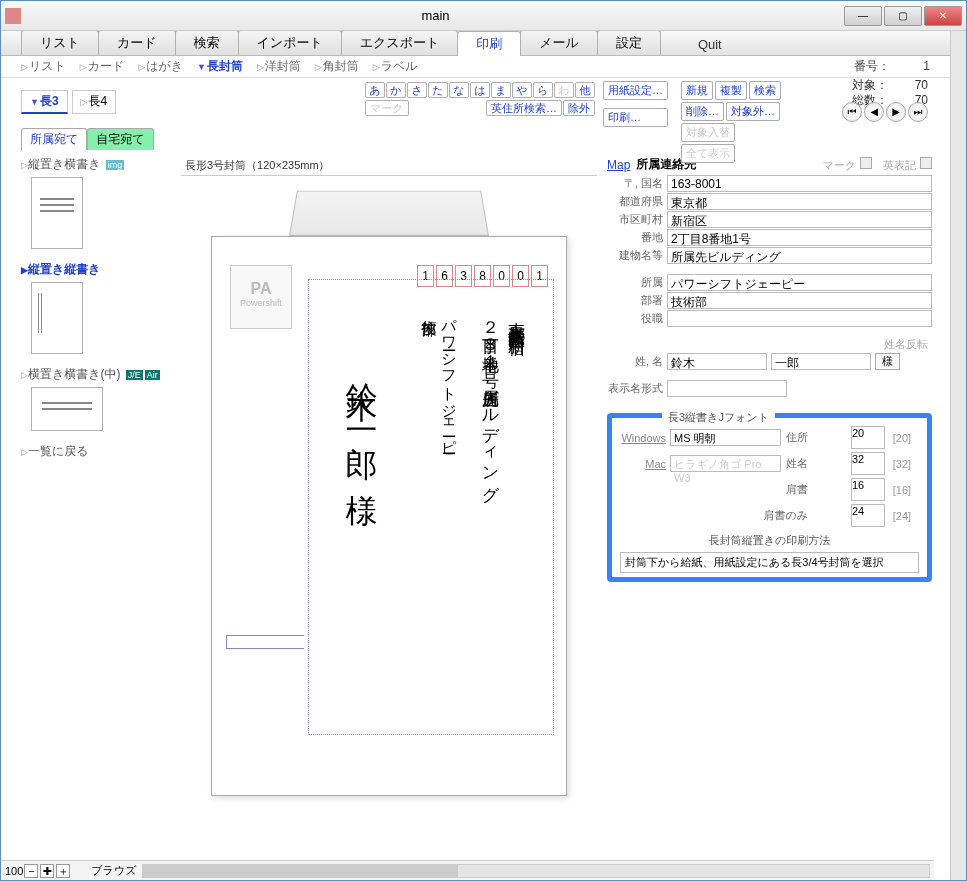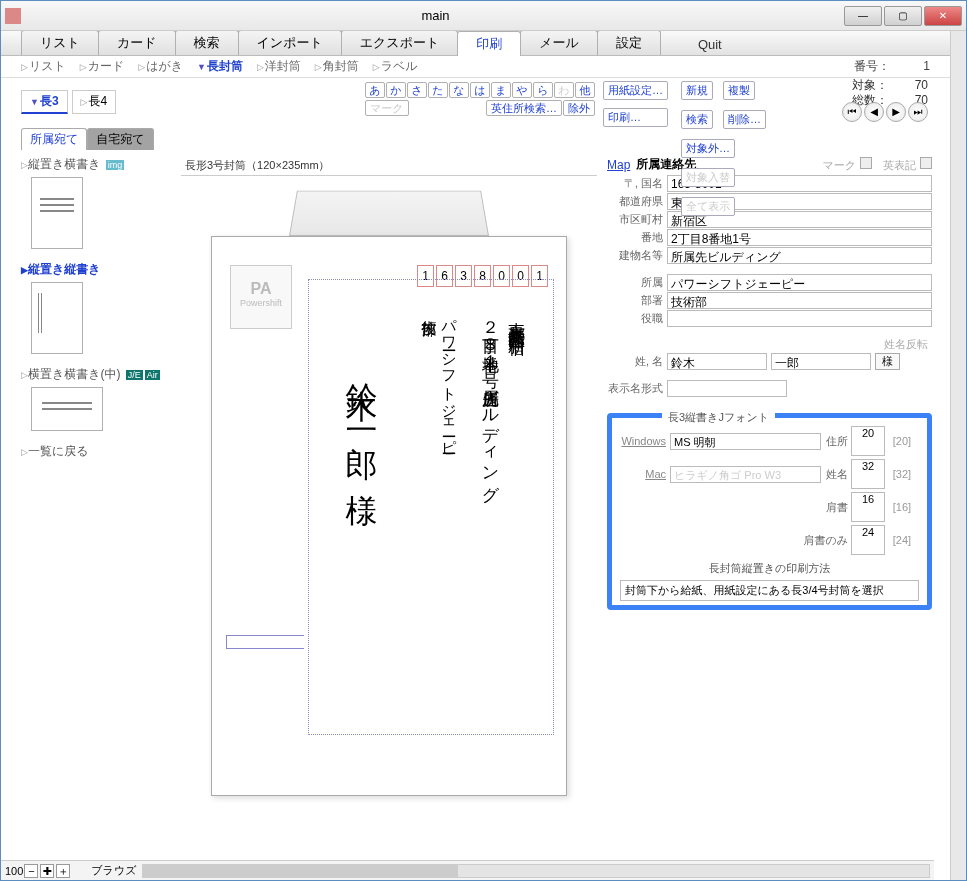--- a/index.html
+++ b/index.html
@@ -51,21 +51,21 @@
 .smbtn { border: 1px solid #aab; background: #fff; font-size: 11px; padding: 1px 4px; cursor: pointer; color: #2040d0; border-radius: 2px; }
 .smbtn.dis { color: #ccc; }
 .navbtns { position: absolute; right: 22px; top: 24px; display: flex; gap: 2px; }
 .navbtn { width: 20px; height: 20px; border: 1px solid #aaa; border-radius: 10px; background: radial-gradient(#fff,#e8e8e8); text-align: center; font-size: 10px; line-height: 18px; cursor: pointer; }
 .statsright { position: absolute; right: 22px; top: 0; font-size: 12px; color: #333; text-align: right; line-height: 15px; }
 .statsright .label { display: inline-block; width: 40px; text-align: left; }
 .statsright .val { display: inline-block; width: 36px; text-align: right; }
 
 
 .addrtabbar { padding: 0 20px; display: flex; align-items: flex-end; margin-top: 2px; }
-.addrtab { border: 1px solid #aaa; border-bottom: none; padding: 2px 8px; font-size: 12px; cursor: pointer; background: #a3a3a3; border-radius: 3px 3px 0 0; }
+.addrtab { border: 1px solid #aaa; border-bottom: none; padding: 2px 8px; font-size: 12px; cursor: pointer; background: #86efac; border-radius: 3px 3px 0 0; }
 .addrtab.active { background: #fff; color: #2040d0; }
 
 
 .body { display: flex; padding: 6px 18px 0 20px; height: calc(100% - 145px); }
 .leftcol { width: 160px; padding-right: 10px; }
 .center { flex: 1; position: relative; }
 .rightcol { width: 335px; padding-left: 10px; }
 
 .layoutopt { margin-bottom: 12px; }
 .layoutopt .lbl { font-size: 12px; color: #555; cursor: pointer; }
@@ -107,21 +107,21 @@
 .frow .fv.half { flex: 0 0 100px; margin-right: 4px; }
 .frow .fbtn { border: 1px solid #aaa; background: #f8f8f8; font-size: 11px; padding: 0 6px; height: 17px; cursor: pointer; }
 .fsection { margin-top: 10px; }
 .fontbox { border: 5px solid #3b82f6; border-radius: 4px; margin-top: 16px; padding: 8px 8px 4px 8px; position: relative; }
 .fontbox .legend { position: absolute; top: -8px; left: 50px; background: #fff; padding: 0 6px; font-size: 11px; color: #555; }
 .fontrow { display: flex; align-items: center; margin-bottom: 3px; font-size: 11px; }
 .fontrow .os { width: 50px; text-align: right; color: #888; padding-right: 4px; text-decoration: underline; }
 .fontrow .fn { flex: 1; border: 1px solid #bbb; padding: 1px 3px; height: 17px; }
 .fontrow .fn.dis { color: #ccc; }
 .fontrow .szl { width: 30px; text-align: right; padding-right: 3px; color: #666; }
-.fontrow .sz { width: 34px; border: 1px solid #bbb; text-align: center; height: 30px; }
+.fontrow .sz { width: 34px; border: 1px solid #bbb; text-align: left; height: 23px; margin-left: 40px; }
 .fontrow .def { width: 34px; color: #999; text-align: center; }
 .printnote { border: 1px solid #bbb; padding: 2px 4px; font-size: 11px; margin-top: 4px; }
 
 
 .bottombar { position: absolute; left: 0; right: 16px; bottom: 0; height: 20px; background: #f4f4f4; border-top: 1px solid #ccc; display: flex; align-items: center; font-size: 11px; padding: 0 4px; }
 .bottombar .zb { width: 14px; height: 14px; border: 1px solid #999; text-align: center; line-height: 12px; margin: 0 1px; cursor: pointer; background: #fff; }
 .bottombar .hscroll { flex: 1; height: 14px; background: #e4e4e4; border: 1px solid #ccc; margin-left: 6px; position: relative; }
 .bottombar .hscroll .thumb2 { position: absolute; left: 0; top: 0; bottom: 0; width: 40%; background: #ccc; }
 </style>
 </head>
@@ -189,21 +189,21 @@
             <span style="flex:1"></span>
             <span class="kanabtn long">英住所検索…</span>
             <span class="kanabtn long">除外</span>
           </div>
         </div>
 
         <div class="btncol c1">
           <span class="smbtn">用紙設定…</span>
           <span class="smbtn" style="margin-top:6px">印刷…</span>
         </div>
-        <div class="btncol c2" style="flex-direction:row;flex-wrap:wrap;width:110px;gap:10px">
+        <div class="btncol c2" style="flex-direction:row;flex-wrap:wrap;width:110px;gap:2px">
           <span class="smbtn">新規</span>
           <span class="smbtn">複製</span>
           <span class="smbtn">検索</span>
           <span class="smbtn">削除…</span>
           <span class="smbtn">対象外…</span>
           <span class="smbtn dis">対象入替</span>
           <span class="smbtn dis">全て表示</span>
         </div>
 
         <div class="statsright">

